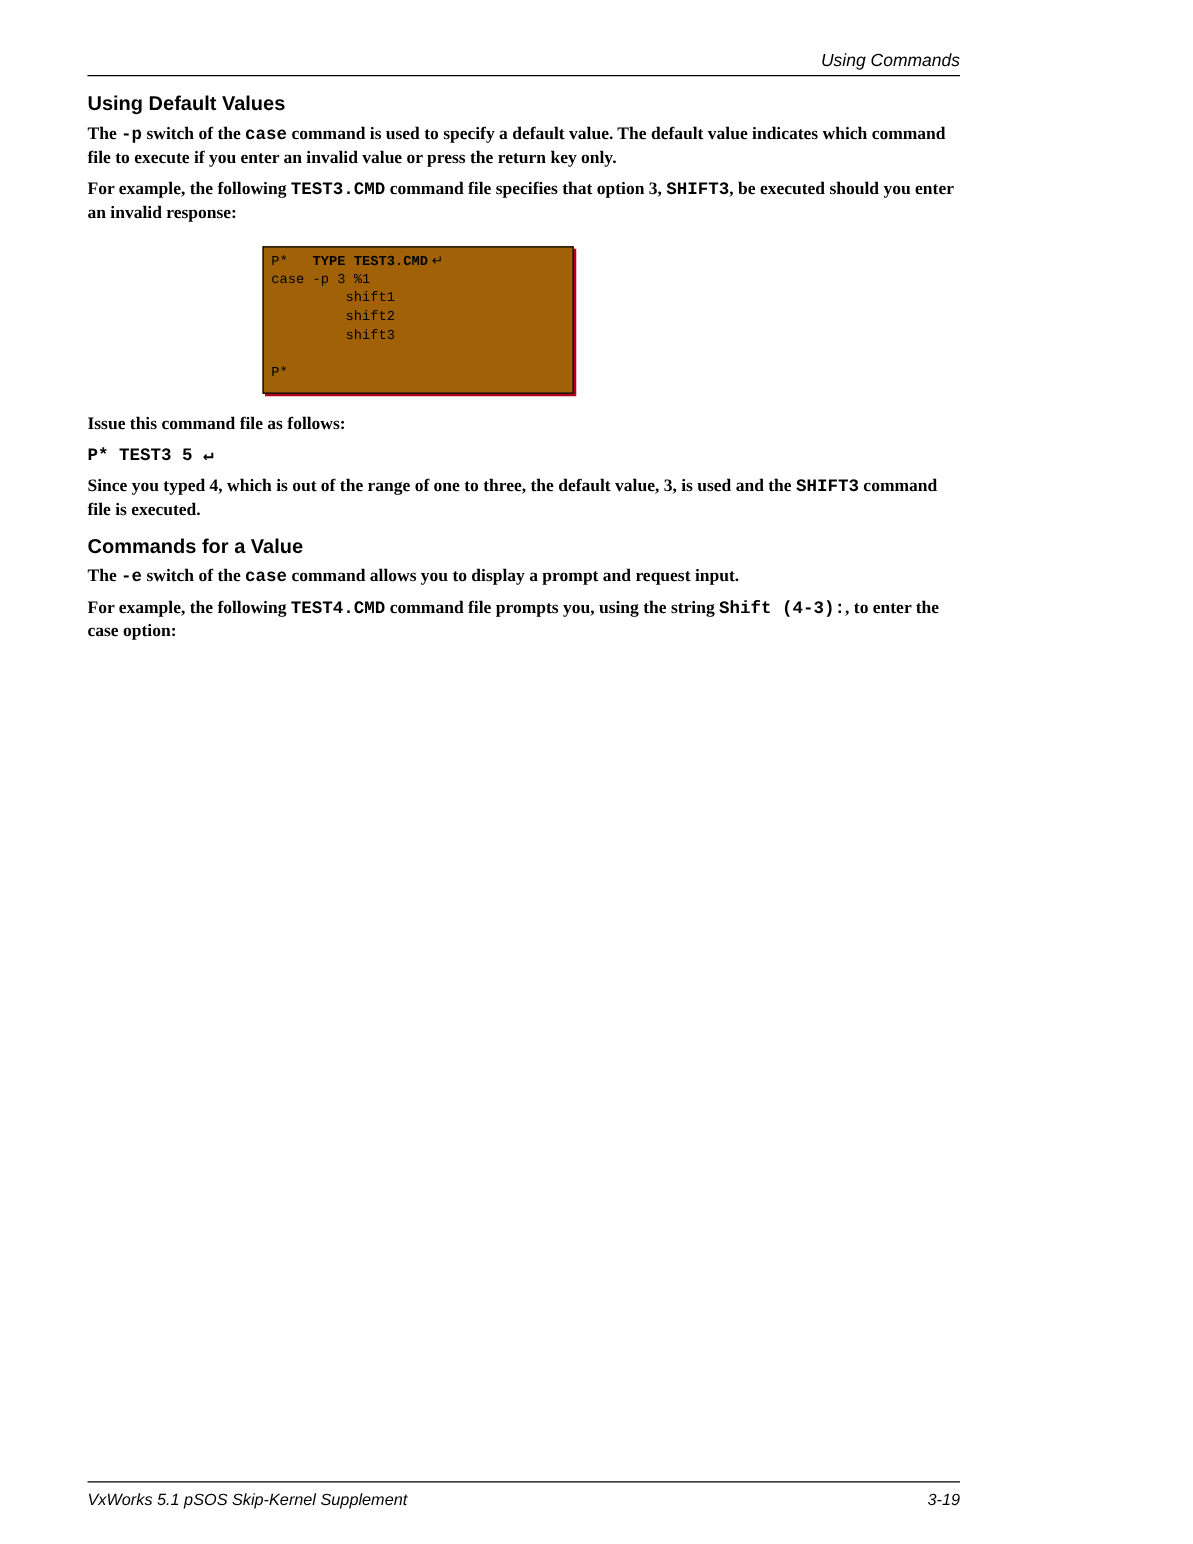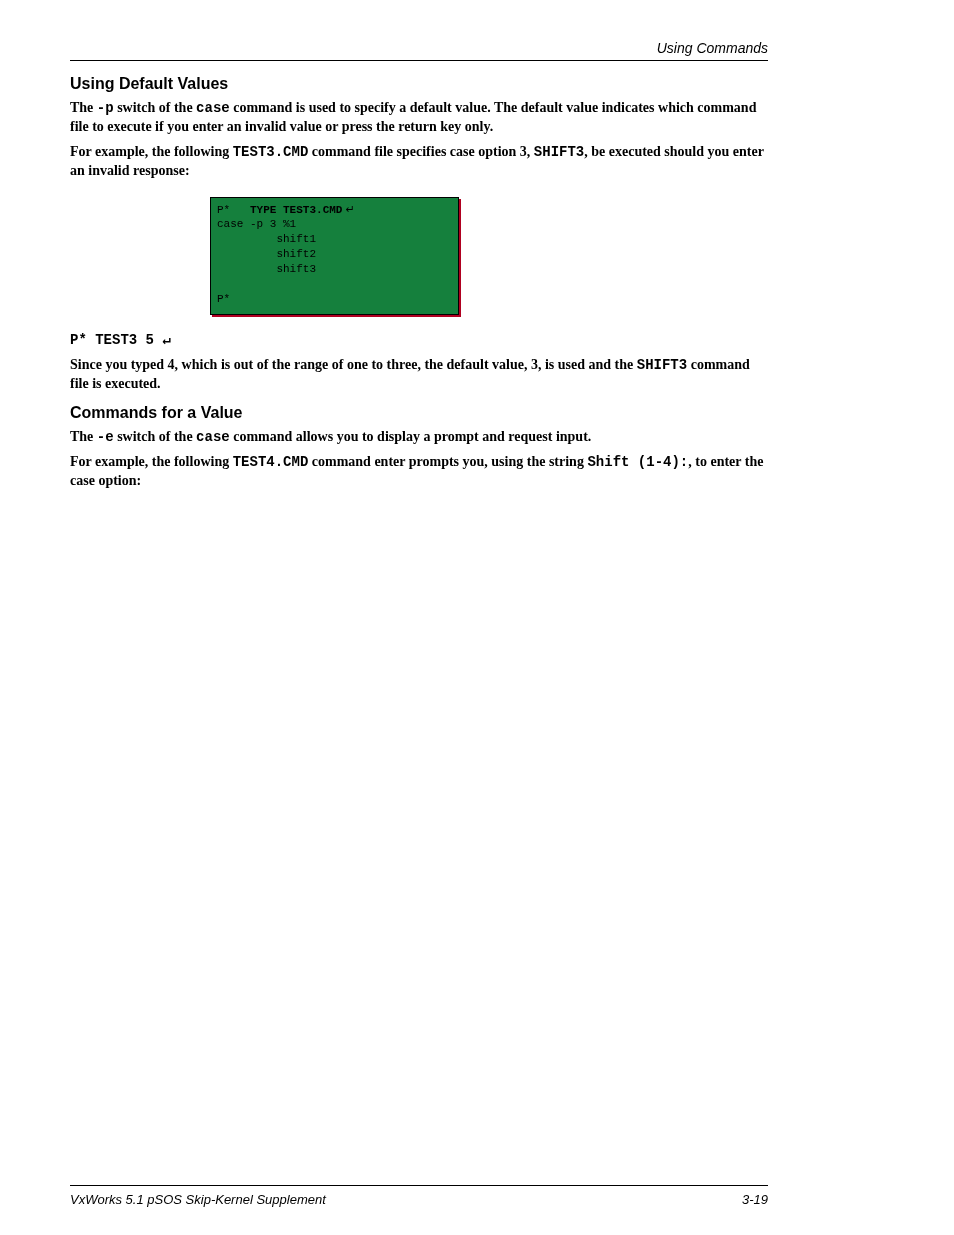--- a/index.html
+++ b/index.html
@@ -51,21 +51,21 @@
   }
   .code-box {
     border: 1.5px solid #000;
     box-shadow: 2px 2px 0 #b00020;
     width: 235px;
     padding: 4px 6px 8px 6px;
     font-family: "Courier New", Courier, monospace;
     font-size: 11px;
     line-height: 1.35;
     white-space: pre;
-    background: #15803d;
+    background: #a16207;
   }
   .code-box .cmd-bold {
     font-weight: bold;
   }
   .footer {
     position: absolute;
     bottom: 28px;
     left: 70px;
     right: 70px;
   }
@@ -94,51 +94,52 @@
   <div class="header-right">Using Commands</div>
   <hr class="rule">
 
   <div class="section-heading">Using Default Values</div>
 
   <p>
     <span>The </span><span class="mono">-p</span><span> switch of the </span><span class="mono">case</span><span> command is used to specify a default value. The default value indicates which command file to execute if you enter an invalid value or press the return key only.</span>
   </p>
 
   <p>
-    <span>For example, the following </span><span class="mono">TEST3.CMD</span><span> command file specifies case option 3, </span><span class="mono">SHIFT3</span><span>, be executed should you enter an invalid response:</span>
+    <span>For example, the following </span><span class="mono">TEST3.CMD</span><span> command file specifies that option 3, </span><span class="mono">SHIFT3</span><span>, be executed should you enter an invalid response:</span>
   </p>
 
   <div class="code-boxes-wrap">
     <div class="code-box"><span>P*   </span><span class="cmd-bold">TYPE TEST3.CMD</span><span class="return-sym"> ↵</span>
 <span>case -p 3 %1</span>
 <span>         shift1</span>
 <span>         shift2</span>
 <span>         shift3</span>
 <span> </span>
 <span>P*</span>
 </div>
   </div>
 
+  <p>Issue this command file as follows:</p>
 
   <p>
     <span class="mono">P* TEST3 5 ↵</span>
   </p>
 
   <p>
     <span>Since you typed 4, which is out of the range of one to three, the default value, 3, is used and the </span><span class="mono">SHIFT3</span><span> command file is executed.</span>
   </p>
 
   <div class="section-heading">Commands for a Value</div>
 
   <p>
     <span>The </span><span class="mono">-e</span><span> switch of the </span><span class="mono">case</span><span> command allows you to display a prompt and request input.</span>
   </p>
 
   <p>
-    <span>For example, the following </span><span class="mono">TEST4.CMD</span><span> command enter prompts you, using the string </span><span class="mono">Shift (1-4):</span><span>, to enter the case option:</span>
+    <span>For example, the following </span><span class="mono">TEST4.CMD</span><span> command file prompts you, using the string </span><span class="mono">Shift (4-3):</span><span>, to enter the case option:</span>
   </p>
 
 
   <div class="footer">
     <hr>
     <div class="footer-row">
       <span>VxWorks 5.1 pSOS Skip-Kernel Supplement</span>
       <span>3-19</span>
     </div>
   </div>

